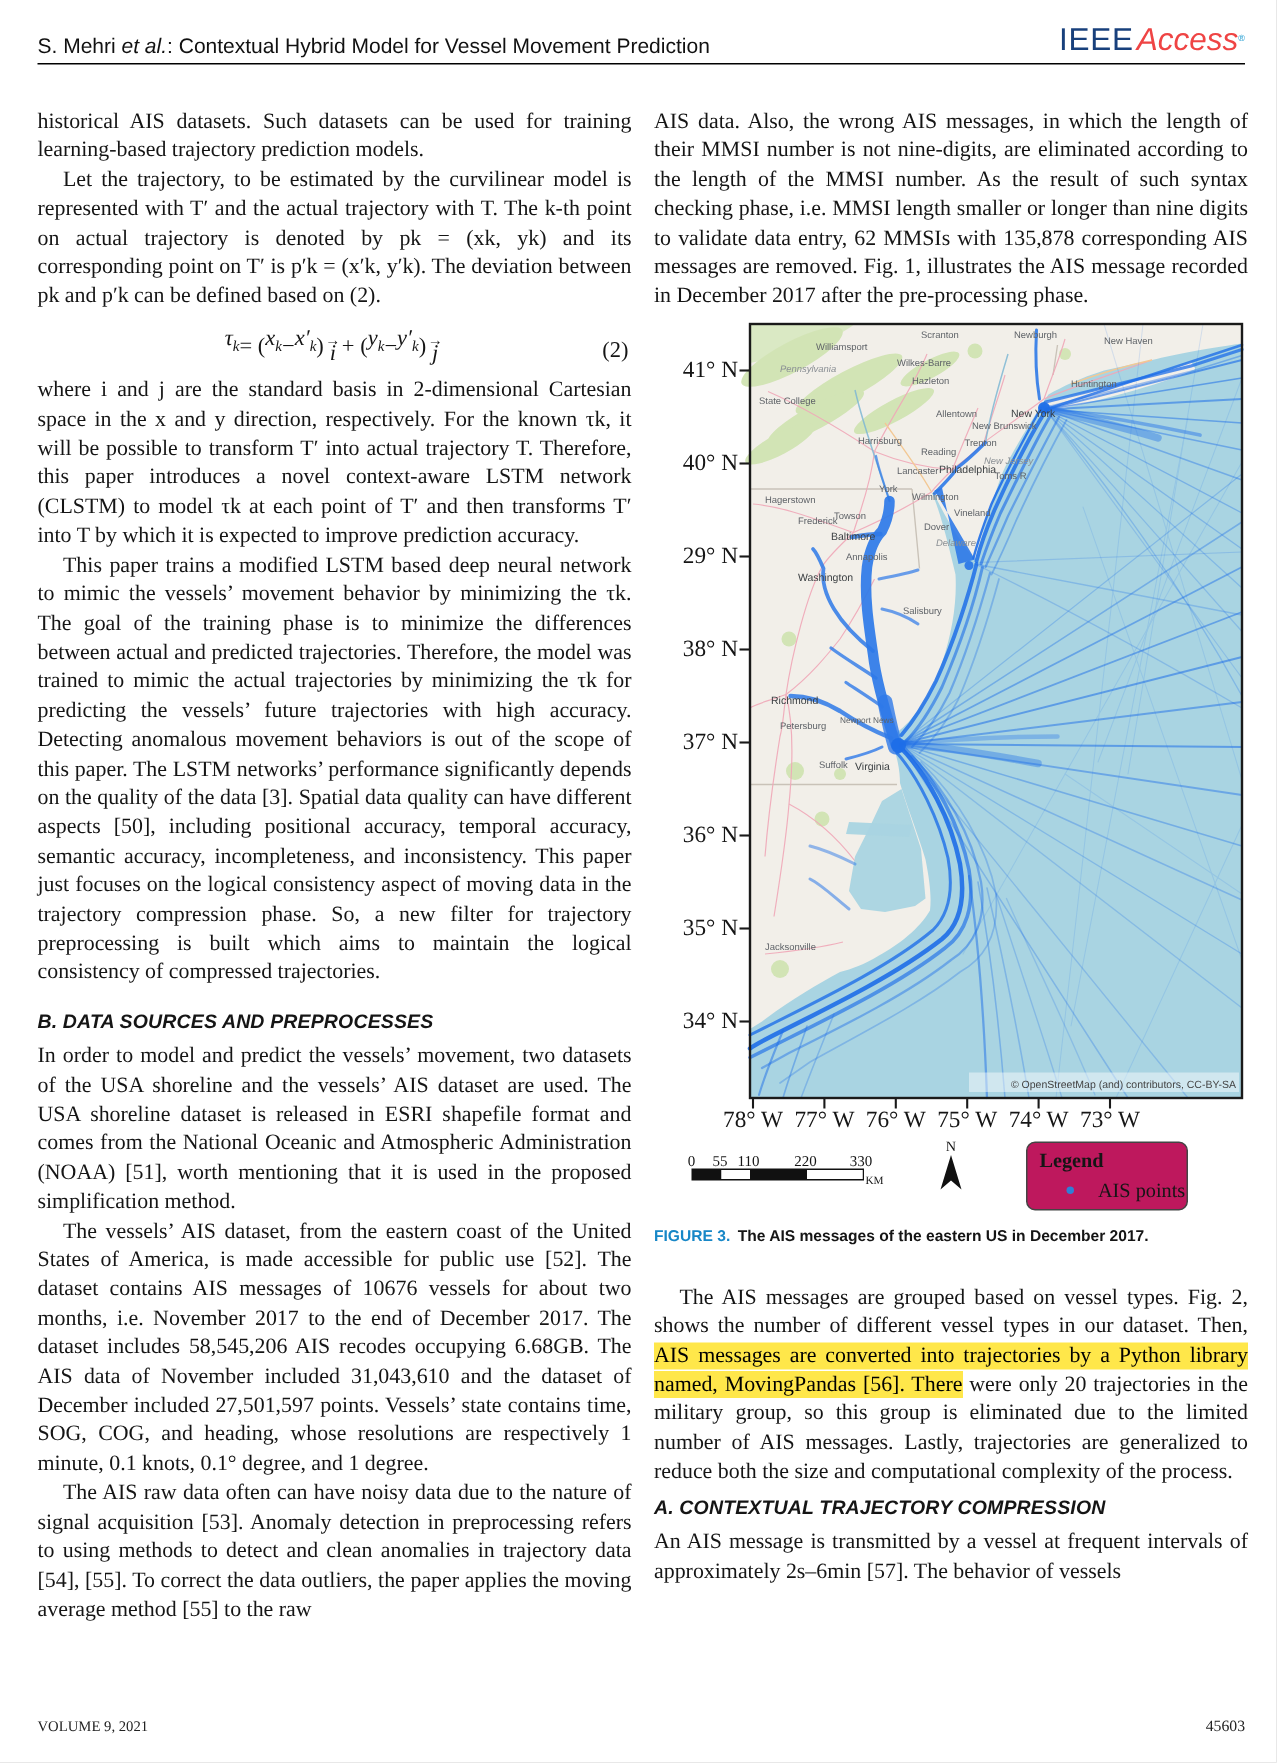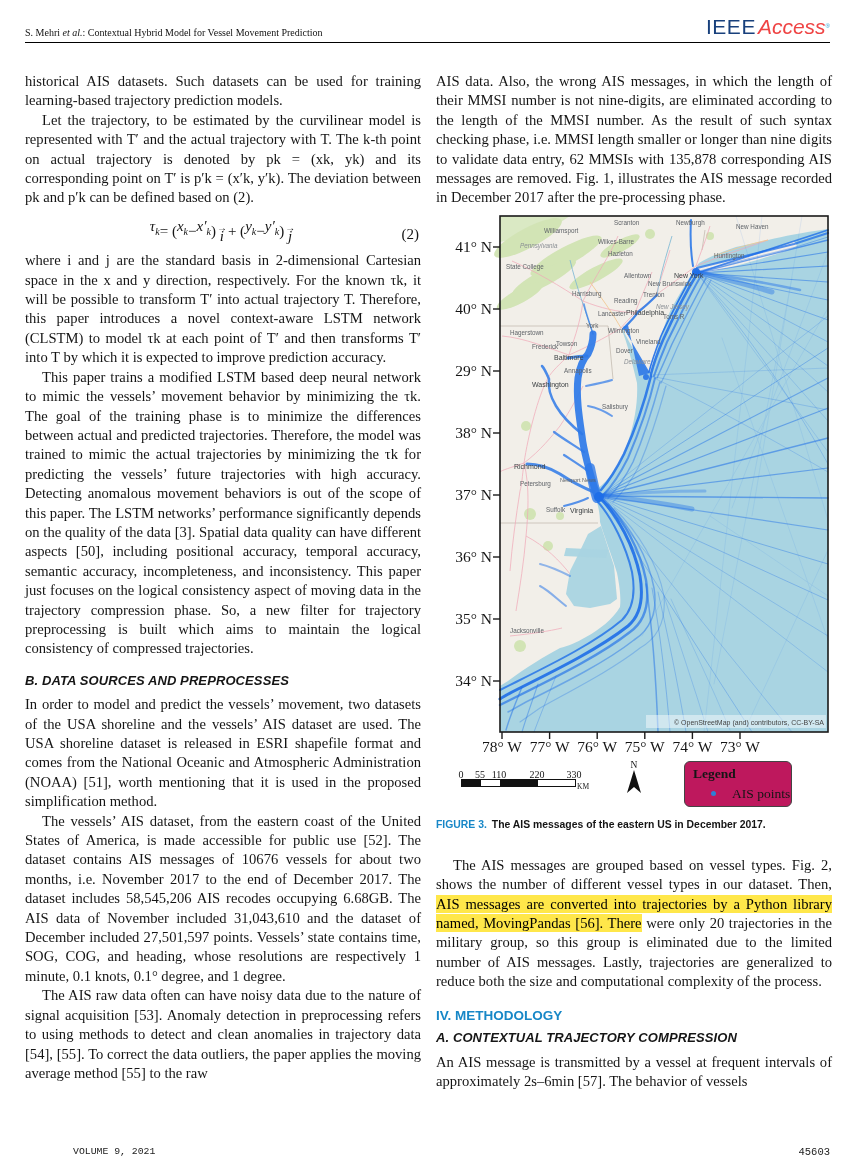--- a/index.html
+++ b/index.html
@@ -1,20 +1,20 @@
 <!DOCTYPE html>
 <html><head>
 <meta charset="utf-8">
 <style>
   html,body{margin:0;padding:0;background:#e9e9e9;}
   .page{position:relative;width:851px;height:1175px;background:#fff;outline:1px solid #c6c6c6;
         font-family:"Liberation Serif","DejaVu Serif",serif;color:#151515;overflow:hidden;}
   
   .hdr{position:absolute;left:25px;right:21px;top:10px;height:30px;}
-  .rh{position:absolute;left:0;bottom:2px;font-family:Liberation Serif, serif;font-size:10px;color:#111;}
+  .rh{position:absolute;left:0;bottom:2px;font-family:Liberation Sans, sans-serif;font-size:14px;color:#111;}
   .rh .it{font-style:italic;}
   .logo{position:absolute;right:0;bottom:0px;font-family:"Liberation Sans",sans-serif;line-height:22px;}
   .logo .ieee{font-weight:normal;font-size:21px;color:#18407c;letter-spacing:.5px;}
   .logo .acc{font-style:italic;font-size:21px;color:#ef4444;margin-left:2px;}
   .logo .reg{font-size:6px;color:#1d9bd1;vertical-align:super;}
   .hdr-rule{position:absolute;left:25px;right:21px;top:42px;height:0;border-top:1.4px solid #000;}
   
   .cols{position:absolute;left:25px;top:72px;width:807px;display:flex;gap:15px;}
   .col{width:396px;font-size:14.6px;line-height:19.4px;text-align:justify;}
   .col p{margin:0;}
@@ -46,22 +46,22 @@
   .north .nlab{font-size:9.5px;line-height:9px;}
   .legend{position:absolute;left:248px;top:545px;width:106px;height:44px;border:1.4px solid #444;
           border-radius:6px;background:#be185d;}
   .legend .ltitle{font-weight:bold;font-size:13.5px;padding:2px 0 0 8px;}
   .legend .lrow{display:flex;align-items:center;gap:16px;padding:1px 0 0 26px;font-size:13.5px;}
   .ldot{width:5px;height:5px;border-radius:50%;background:#2f7fd6;}
   .caption{position:absolute;left:0;top:602px;width:398px;font-family:"Liberation Sans",sans-serif;
            font-size:10.4px;font-weight:bold;line-height:13px;text-align:left;}
   .caption .figlab{color:#1787c7;margin-right:5px;}
   
-  .ftr{position:absolute;left:25px;right:21px;bottom:18px;font-family:Liberation Mono, monospace;
-       font-size:9.8px;color:#222;margin-left:48px;}
+  .ftr{position:absolute;left:25px;right:21px;bottom:18px;font-family:Liberation Serif, serif;
+       font-size:9.8px;color:#222;}
   .ftr .pg{position:absolute;right:0;top:0;font-size:10.5px;}
 </style>
 </head>
 <body>
 
 <div class="page">
 
   <div class="hdr">
     <div class="rh">
       <span>S. Mehri </span><span class="it">et al.</span><span>: Contextual Hybrid Model for Vessel Movement Prediction</span>
@@ -389,21 +389,20 @@
           </div>
         </div>
 
         <div class="caption">
           <span class="figlab">FIGURE 3.</span><span>The AIS messages of the eastern US in December 2017.</span>
         </div>
       </div>
 
       <p class="ind"><span>The AIS messages are grouped based on vessel types. Fig. 2, shows the number of different vessel types in our dataset. Then, </span><mark>AIS messages are converted into trajectories by a Python library named, MovingPandas [56]. There</mark><span> were only 20 trajectories in the military group, so this group is eliminated due to the limited number of AIS messages. Lastly, trajectories are generalized to reduce both the size and computational complexity of the process.</span></p>
 
-      <div class="mainhead">IV. METHODOLOGY</div>
       <div class="subhead" style="margin-top:3px">A. CONTEXTUAL TRAJECTORY COMPRESSION</div>
       <p>An AIS message is transmitted by a vessel at frequent intervals of approximately 2s–6min [57]. The behavior of vessels</p>
     </div>
   </div>
 
   <div class="ftr">
     <span>VOLUME 9, 2021</span>
     <span class="pg">45603</span>
   </div>
 </div>

